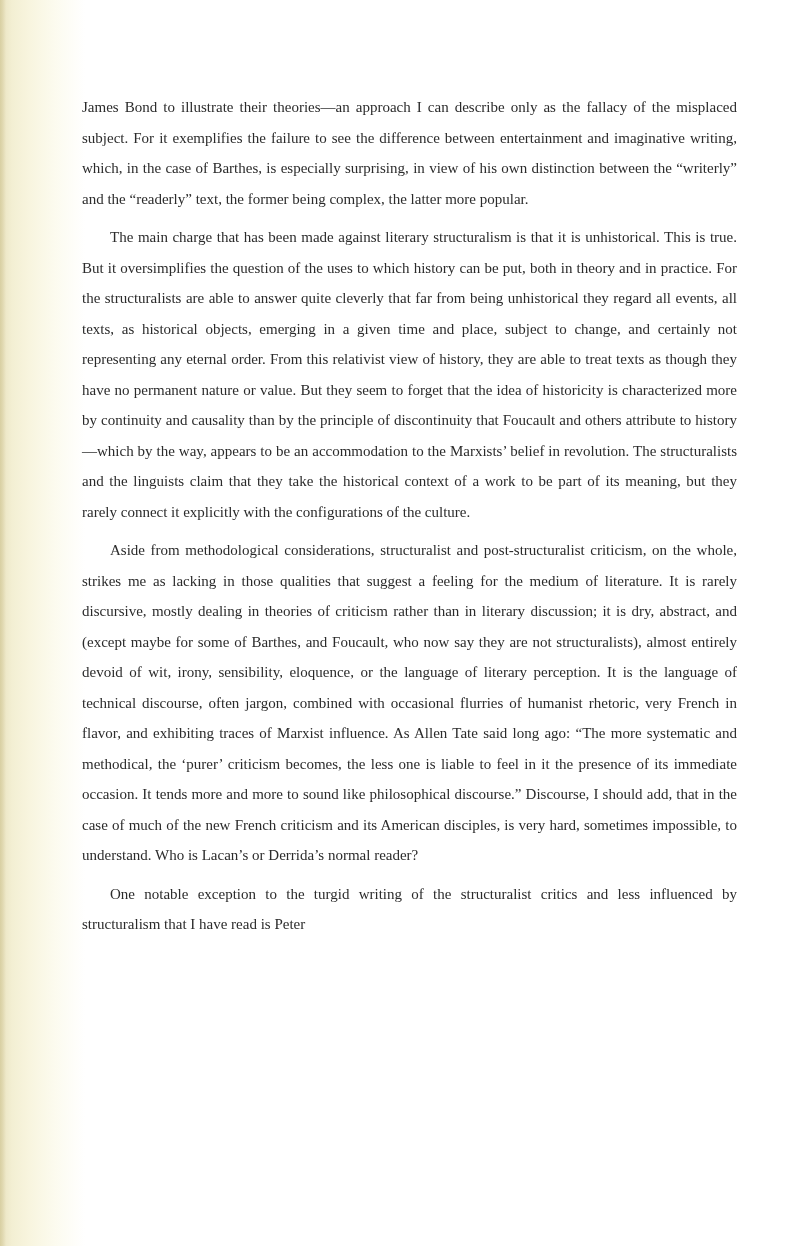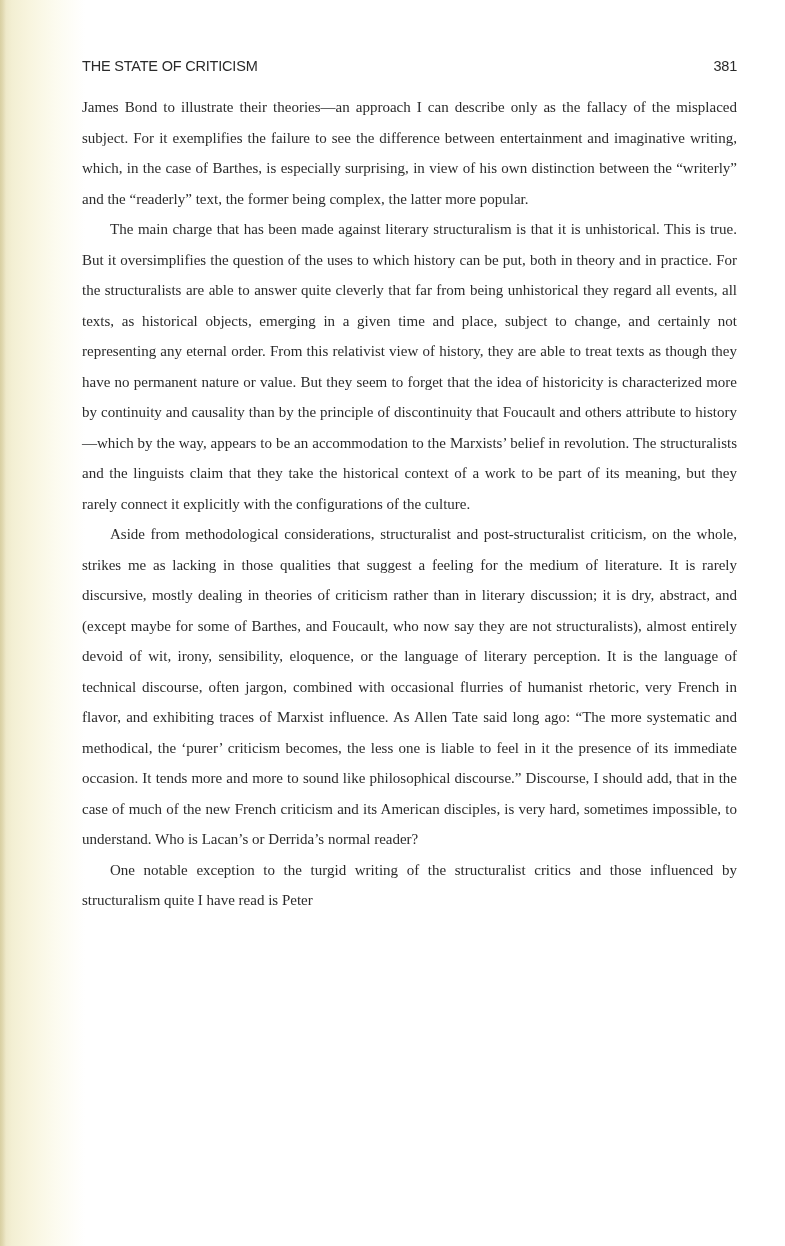--- a/index.html
+++ b/index.html
@@ -66,32 +66,29 @@
       line-height: 30.5px;
       color: #2b2b2b;
       text-align: justify;
       hyphens: none;
     }
     .body-text p {
       margin: 0;
     }
     .body-text p.indent {
       text-indent: 28px;
+      margin-top: 8px;
     }
   </style>
 </head>
 <body>
 
 <div class="page">
   <div class="binding-shadow"></div>
 
-  <div class="running-head">
-    <span class="title">THE STATE OF CRITICISM</span>
-    <span class="folio">381</span>
-  </div>
 
   <div class="body-text">
     <p>James Bond to illustrate their theories—an approach I can describe only as the fallacy of the misplaced subject. For it exemplifies the failure to see the difference between entertainment and imaginative writing, which, in the case of Barthes, is especially surprising, in view of his own distinction between the “writerly” and the “readerly” text, the former being complex, the latter more popular.</p>
     <p class="indent">The main charge that has been made against literary structuralism is that it is unhistorical. This is true. But it oversimplifies the question of the uses to which history can be put, both in theory and in practice. For the structuralists are able to answer quite cleverly that far from being unhistorical they regard all events, all texts, as historical objects, emerging in a given time and place, subject to change, and certainly not representing any eternal order. From this relativist view of history, they are able to treat texts as though they have no permanent nature or value. But they seem to forget that the idea of historicity is characterized more by continuity and causality than by the principle of discontinuity that Foucault and others attribute to history—which by the way, appears to be an accommodation to the Marxists’ belief in revolution. The structuralists and the linguists claim that they take the historical context of a work to be part of its meaning, but they rarely connect it explicitly with the configurations of the culture.</p>
     <p class="indent">Aside from methodological considerations, structuralist and post-structuralist criticism, on the whole, strikes me as lacking in those qualities that suggest a feeling for the medium of literature. It is rarely discursive, mostly dealing in theories of criticism rather than in literary discussion; it is dry, abstract, and (except maybe for some of Barthes, and Foucault, who now say they are not structuralists), almost entirely devoid of wit, irony, sensibility, eloquence, or the language of literary perception. It is the language of technical discourse, often jargon, combined with occasional flurries of humanist rhetoric, very French in flavor, and exhibiting traces of Marxist influence. As Allen Tate said long ago: “The more systematic and methodical, the ‘purer’ criticism becomes, the less one is liable to feel in it the presence of its immediate occasion. It tends more and more to sound like philosophical discourse.” Discourse, I should add, that in the case of much of the new French criticism and its American disciples, is very hard, sometimes impossible, to understand. Who is Lacan’s or Derrida’s normal reader?</p>
-    <p class="indent">One notable exception to the turgid writing of the structuralist critics and those influenced by structuralism quite I have read is Peter</p>
+    <p class="indent">One notable exception to the turgid writing of the structuralist critics and less influenced by structuralism that I have read is Peter</p>
   </div>
 </div>
 
 </body></html>

